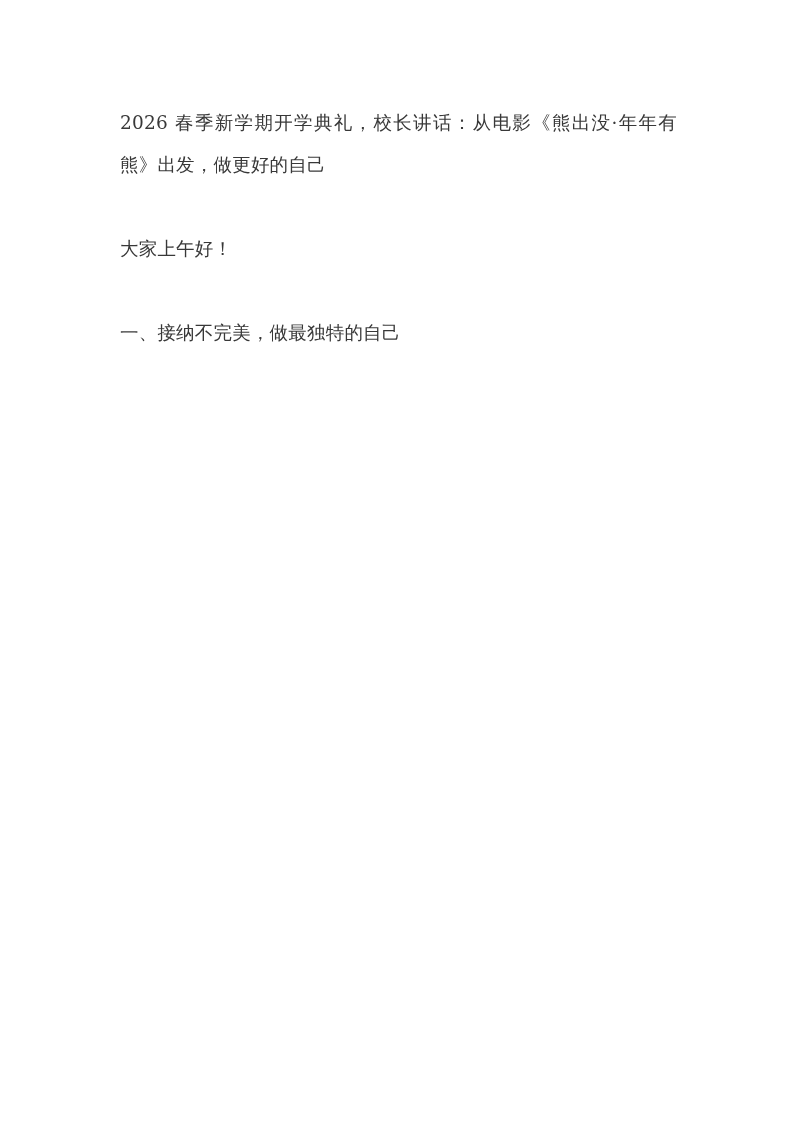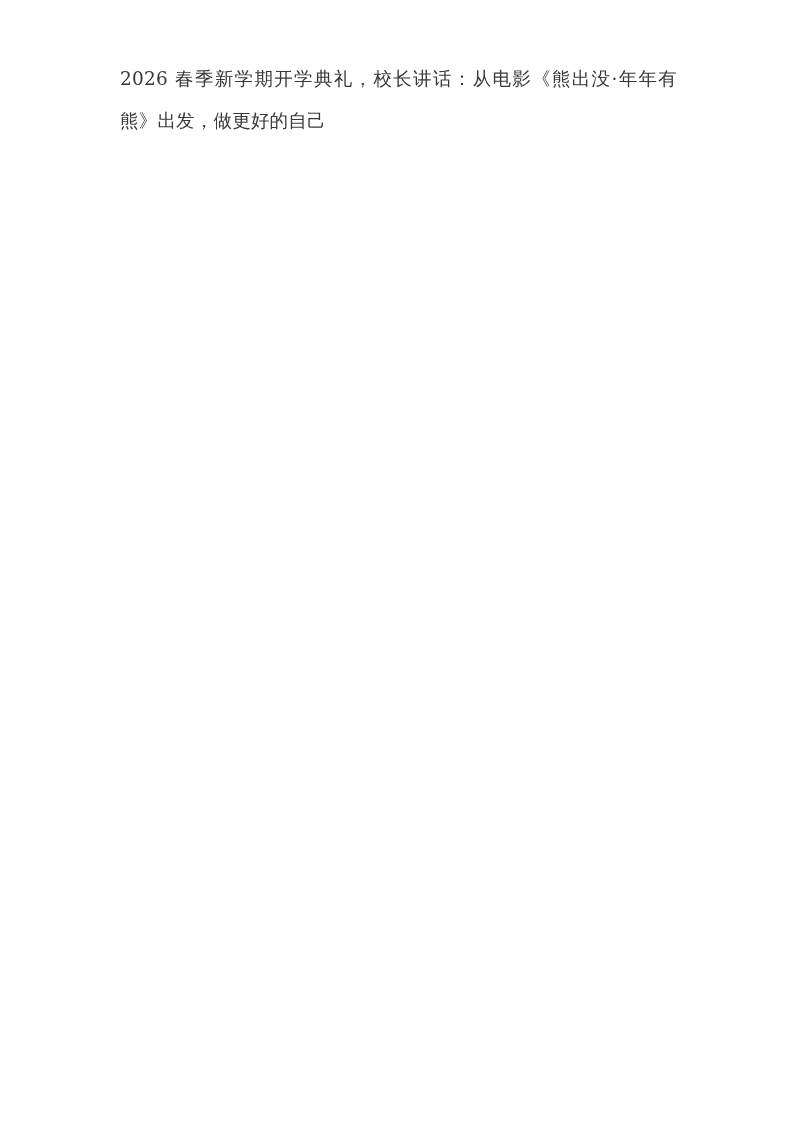--- a/index.html
+++ b/index.html
@@ -7,21 +7,21 @@
     padding: 0;
     background: #ffffff;
   }
   .page {
     position: relative;
     width: 793px;
     height: 1122px;
     margin: 0 auto;
     background: #ffffff;
     box-sizing: border-box;
-    padding: 58px 116px 0 120px;
+    padding: 102px 116px 0 120px;
     overflow: hidden;
     font-family: "DejaVu Serif", "Liberation Serif", serif;
     font-size: 18.5px;
     line-height: 42px;
     color: #383838;
     letter-spacing: 0.2px;
   }
   .doc-block {
     margin: 0 0 42px 0;
     text-align: justify;
@@ -33,16 +33,18 @@
     word-break: break-all;
   }
 </style>
 </head>
 <body>
 
 <div class="page">
   <p class="doc-block">2026 春季新学期开学典礼，校长讲话：从电影《熊出没·年年有熊》出发，做更好的自己</p>
 
 
+  <p class="doc-block">大家上午好！</p>
 
 
+  <p class="doc-block no-gap">一、接纳不完美，做最独特的自己</p>
 
 </div>
 
 </body></html>

